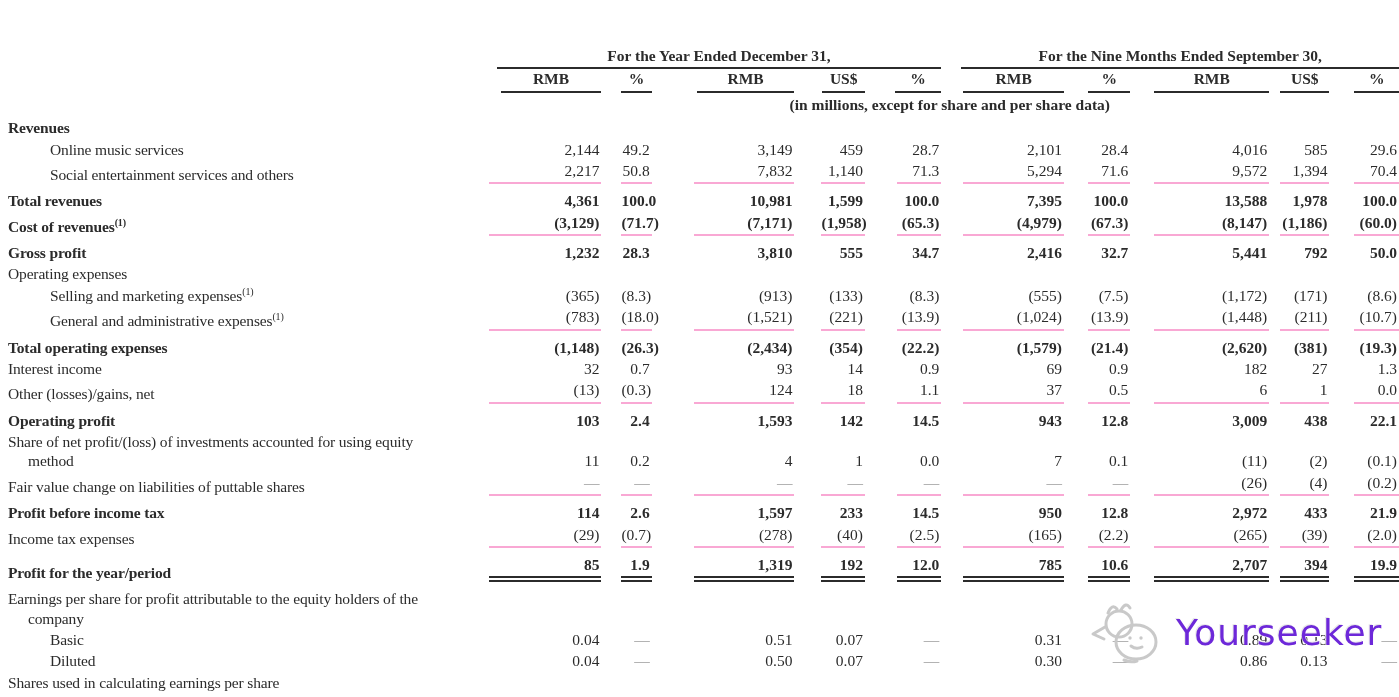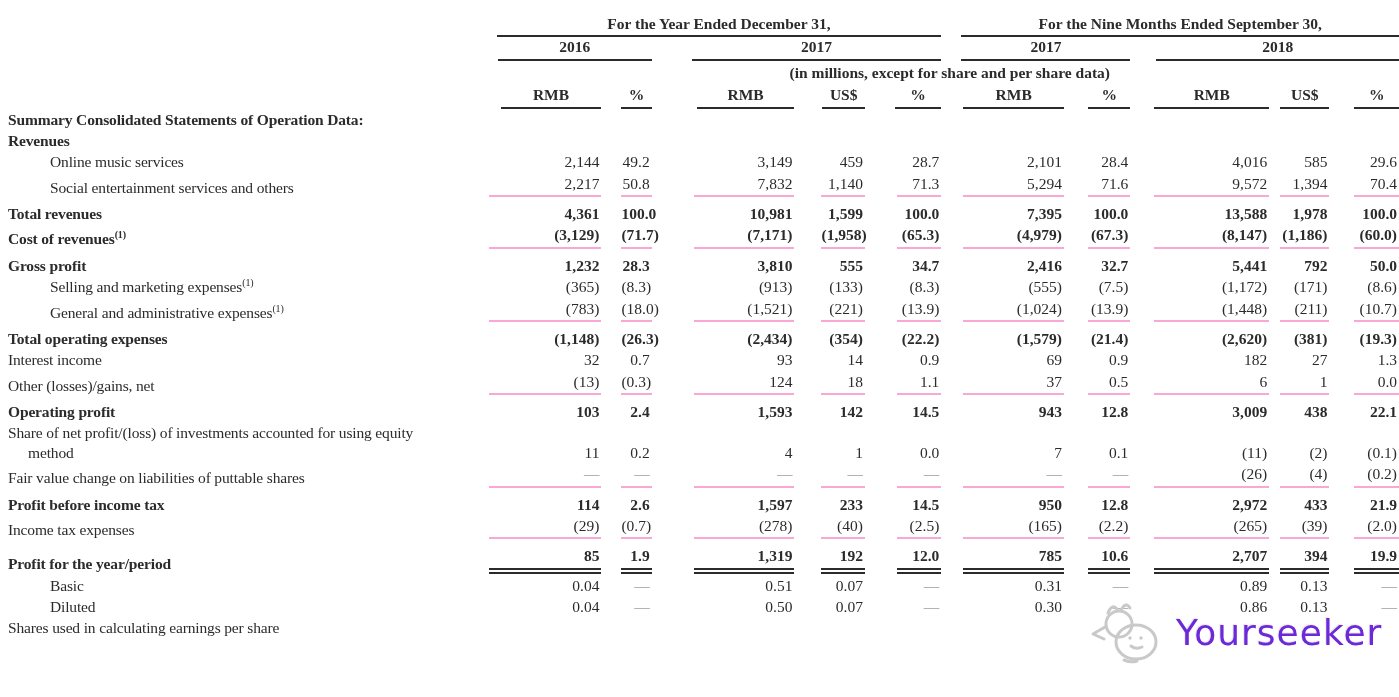--- a/index.html
+++ b/index.html
@@ -12,21 +12,21 @@
 
   
   col.w-lbl{width:454px;} col.w-c1{width:140px;} col.w-c2{width:50px;}
   col.w-c3{width:142px;}  col.w-c4{width:70px;}  col.w-c5{width:76px;}
   col.w-sp{width:20px;}   col.w-c6{width:102px;} col.w-c7{width:66px;}
   col.w-c8{width:138px;}  col.w-c9{width:60px;}  col.w-c10{width:69px;}
 
   
   thead th{text-align:center;font-weight:bold;padding:0;}
   thead .hl{border-bottom:2px solid #2b2b2b;padding-bottom:2px;white-space:nowrap;}
-  .g1{margin-left:36px;} .g2{margin-left:0;}
+  .g1{margin-left:36px;margin-top:32px;} .g2{margin-left:0;}
   .y1{margin-left:37px;} .y2{margin-left:40px;} .y3{margin-left:0;} .y4{margin-left:26px;}
   .hc1{margin-left:40px;} .hc2{margin-left:20px;} .hc3{margin-left:45px;} .hc4{margin-left:28px;}
   .hc5{margin-left:30px;} .hc6{margin-left:2px;}  .hc7{margin-left:24px;} .hc8{margin-left:24px;}
   .hc9{margin-left:11px;} .hc10{margin-left:25px;}
   .units{font-weight:bold;text-align:center;padding:2px 0 3px 40px;}
   .toprow th{padding-top:4px;}
 
   
   td.lbl{text-align:left;padding-left:4px;letter-spacing:-0.15px;}
   td.lbl.i1{padding-left:46px;}
@@ -76,88 +76,58 @@
       <th colspan="5">
         <div class="hl g1">For the Year Ended December 31,</div>
       </th>
       <th class="sp"></th>
       <th colspan="5">
         <div class="hl g2">For the Nine Months Ended September 30,</div>
       </th>
     </tr>
     <tr>
       <th></th>
-      <th colspan="2">
-        <div class="hl y1">2016</div>
-        </th>
-      <th colspan="3">
-        <div class="hl y2">2017</div>
+      <th>
+          <div class="hl hc1">RMB</div>
+        </th>
+      <th>
+          <div class="hl hc2">%</div>
+        </th>
+      <th>
+          <div class="hl hc3">RMB</div>
+        </th>
+      <th>
+          <div class="hl hc4">US$</div>
+        </th>
+      <th>
+          <div class="hl hc5">%</div>
         </th>
       <th class="sp"></th>
-      <th colspan="2">
-        <div class="hl y3">2017</div>
-        </th>
-      <th colspan="3">
-        <div class="hl y4">2018</div>
+      <th>
+          <div class="hl hc6">RMB</div>
+        </th>
+      <th>
+          <div class="hl hc7">%</div>
+        </th>
+      <th>
+          <div class="hl hc8">RMB</div>
+        </th>
+      <th>
+          <div class="hl hc9">US$</div>
+        </th>
+      <th>
+          <div class="hl hc10">%</div>
         </th>
     </tr>
     <tr>
       <th></th>
       <th colspan="11" class="units">(in millions, except for share and per share data)</th>
     </tr>
-    <tr>
-      <th></th>
-      <th>
-          <div class="hl hc1">RMB</div>
-        </th>
-      <th>
-          <div class="hl hc2">%</div>
-        </th>
-      <th>
-          <div class="hl hc3">RMB</div>
-        </th>
-      <th>
-          <div class="hl hc4">US$</div>
-        </th>
-      <th>
-          <div class="hl hc5">%</div>
-        </th>
-      <th class="sp"></th>
-      <th>
-          <div class="hl hc6">RMB</div>
-        </th>
-      <th>
-          <div class="hl hc7">%</div>
-        </th>
-      <th>
-          <div class="hl hc8">RMB</div>
-        </th>
-      <th>
-          <div class="hl hc9">US$</div>
-        </th>
-      <th>
-          <div class="hl hc10">%</div>
-        </th>
-    </tr>
   </thead>
   <tbody>
-      <tr>
-        <td class="lbl b">Summary Consolidated Statements of Operation Data:</td>
-        <td class="num c1 b"></td>
-        <td class="num c2 b"></td>
-        <td class="num c3 b"></td>
-        <td class="num c4 b"></td>
-        <td class="num c5 b"></td>
-        <td class="sp"></td>
-        <td class="num c6 b"></td>
-        <td class="num c7 b"></td>
-        <td class="num c8 b"></td>
-        <td class="num c9 b"></td>
-        <td class="num c10 b"></td>
-      </tr>
       <tr>
         <td class="lbl b">Revenues</td>
         <td class="num c1 b"></td>
         <td class="num c2 b"></td>
         <td class="num c3 b"></td>
         <td class="num c4 b"></td>
         <td class="num c5 b"></td>
         <td class="sp"></td>
         <td class="num c6 b"></td>
         <td class="num c7 b"></td>
@@ -329,20 +299,34 @@
           <div class="cd">5,441</div>
         </td>
         <td class="num c9 b">
           <div class="cd">792</div>
         </td>
         <td class="num c10 b">
           <div class="cd">50.0</div>
         </td>
       </tr>
       <tr>
+        <td class="lbl">Operating expenses</td>
+        <td class="num c1"></td>
+        <td class="num c2"></td>
+        <td class="num c3"></td>
+        <td class="num c4"></td>
+        <td class="num c5"></td>
+        <td class="sp"></td>
+        <td class="num c6"></td>
+        <td class="num c7"></td>
+        <td class="num c8"></td>
+        <td class="num c9"></td>
+        <td class="num c10"></td>
+      </tr>
+      <tr>
         <td class="lbl i1">Selling and marketing expenses<sup>(1)</sup></td>
         <td class="num c1">
           <div class="cd">(365)</div>
         </td>
         <td class="num c2">
           <div class="cd">(8.3)</div>
         </td>
         <td class="num c3">
           <div class="cd">(913)</div>
         </td>
@@ -701,20 +685,34 @@
         </td>
         <td class="num c8 b">
           <div class="cd rd">2,707</div>
         </td>
         <td class="num c9 b">
           <div class="cd rd">394</div>
         </td>
         <td class="num c10 b">
           <div class="cd rd">19.9</div>
         </td>
+      </tr>
+      <tr class="gap">
+        <td class="lbl hang">Earnings per share for profit attributable to the equity holders of the company</td>
+        <td class="num c1"></td>
+        <td class="num c2"></td>
+        <td class="num c3"></td>
+        <td class="num c4"></td>
+        <td class="num c5"></td>
+        <td class="sp"></td>
+        <td class="num c6"></td>
+        <td class="num c7"></td>
+        <td class="num c8"></td>
+        <td class="num c9"></td>
+        <td class="num c10"></td>
       </tr>
       <tr>
         <td class="lbl i1">Basic</td>
         <td class="num c1">
           <div class="cd">0.04</div>
         </td>
         <td class="num c2">
           <div class="cd dash">—</div>
         </td>
         <td class="num c3">

